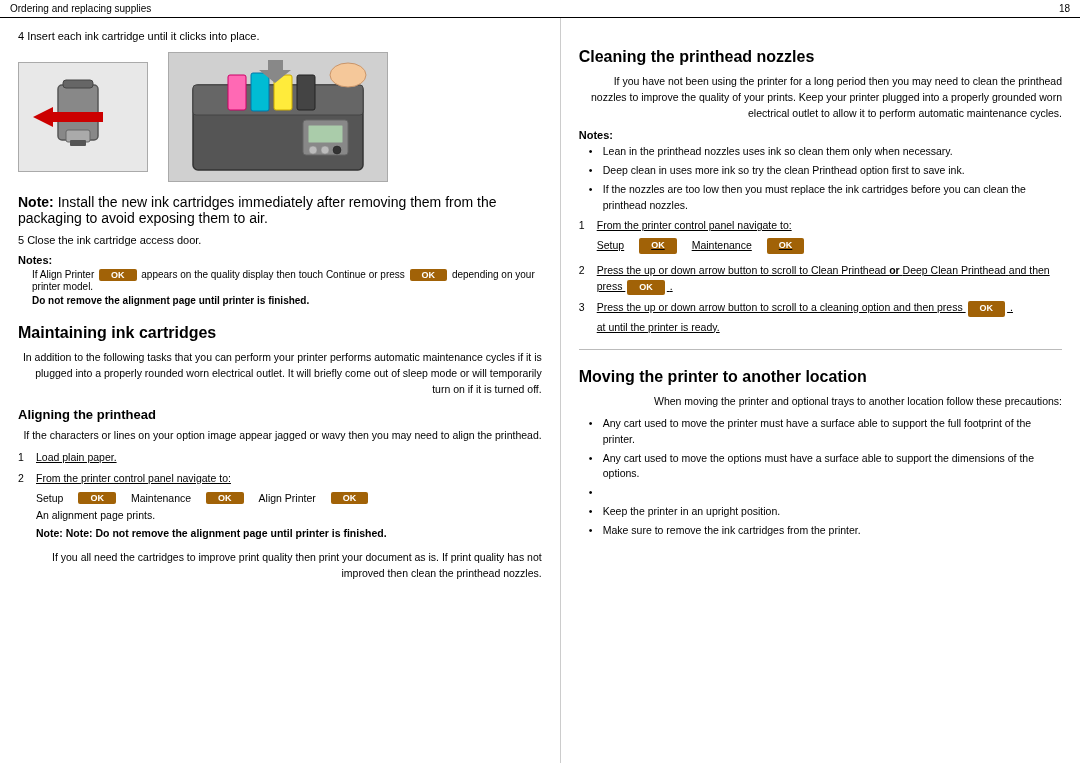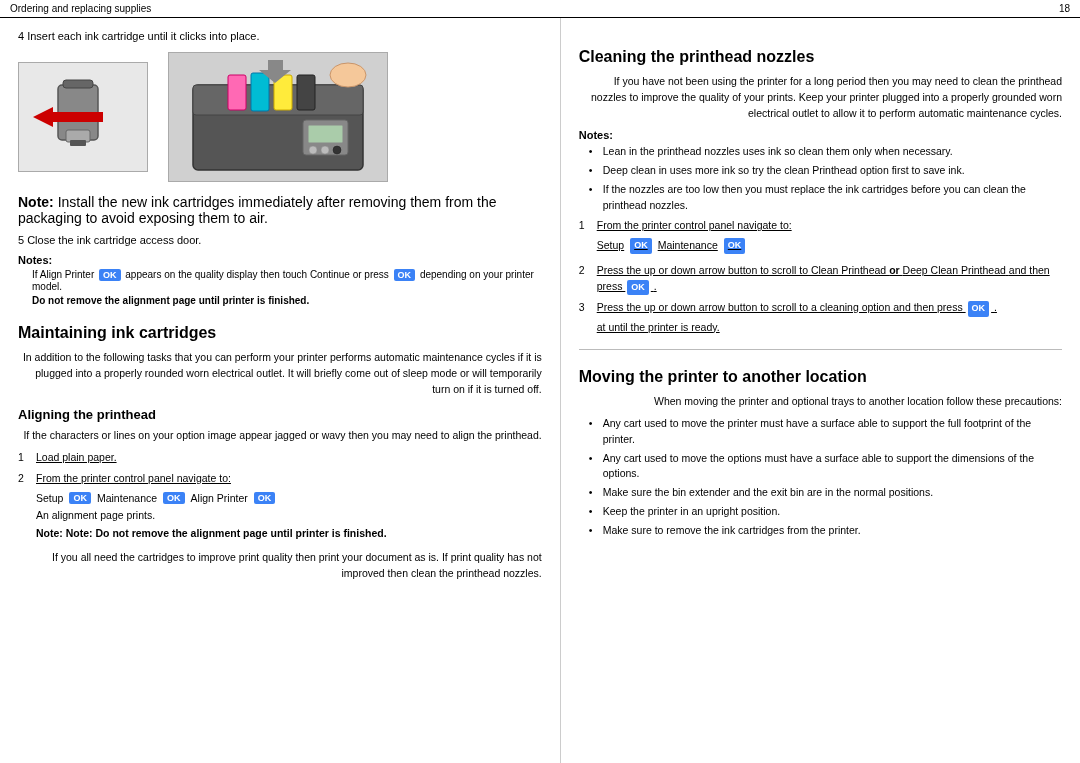--- a/index.html
+++ b/index.html
@@ -132,25 +132,25 @@
 
     .body-text {
       font-size: 10.5px;
       line-height: 1.5;
       margin-bottom: 6px;
       text-align: right;
     }
 
     .ok-badge {
       display: inline-block;
-      background: #3b82f6;
+      background: #a16207;
       color: #fff;
       font-size: 9px;
       font-weight: bold;
-      padding: 1px 4px;
+      padding: 1px 12px;
       border-radius: 2px;
       margin: 0 2px;
     }
 
     .numbered-step {
       display: flex;
       gap: 6px;
       margin: 5px 0 5px 0;
       font-size: 10.5px;
       line-height: 1.5;
@@ -171,21 +171,21 @@
       line-height: 1.5;
       margin-top: 3px;
     }
 
     .bold-text {
       font-weight: bold;
     }
 
     .menu-path {
       display: flex;
-      gap: 4px;
+      gap: 13px;
       align-items: center;
       margin: 4px 0 4px 18px;
       font-size: 10.5px;
     }
 
     .bullet-item {
       display: flex;
       gap: 4px;
       margin: 3px 0 3px 10px;
       font-size: 10.5px;
@@ -376,21 +376,20 @@
       <div class="bullet-item">
         <span class="bullet-sym">•</span>
         <span>Any cart used to move the printer must have a surface able to support the full footprint of the printer.</span>
       </div>
       <div class="bullet-item">
         <span class="bullet-sym">•</span>
         <span>Any cart used to move the options must have a surface able to support the dimensions of the options.</span>
       </div>
       <div class="bullet-item">
         <span class="bullet-sym">•</span>
-        <span>Make sure the bin extender and the exit bin are in the normal positions.</span>
       </div>
       <div class="bullet-item">
         <span class="bullet-sym">•</span>
         <span>Keep the printer in an upright position.</span>
       </div>
       <div class="bullet-item">
         <span class="bullet-sym">•</span>
         <span>Make sure to remove the ink cartridges from the printer.</span>
       </div>
 

